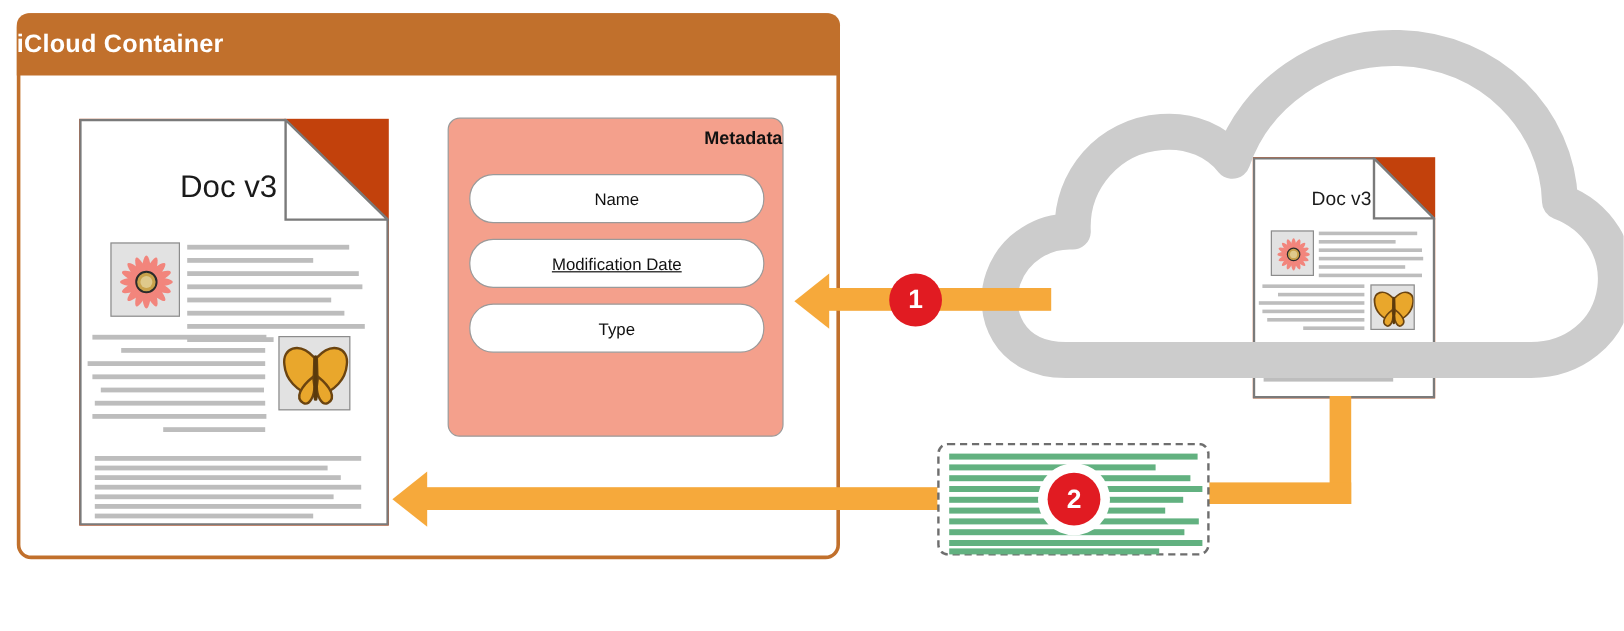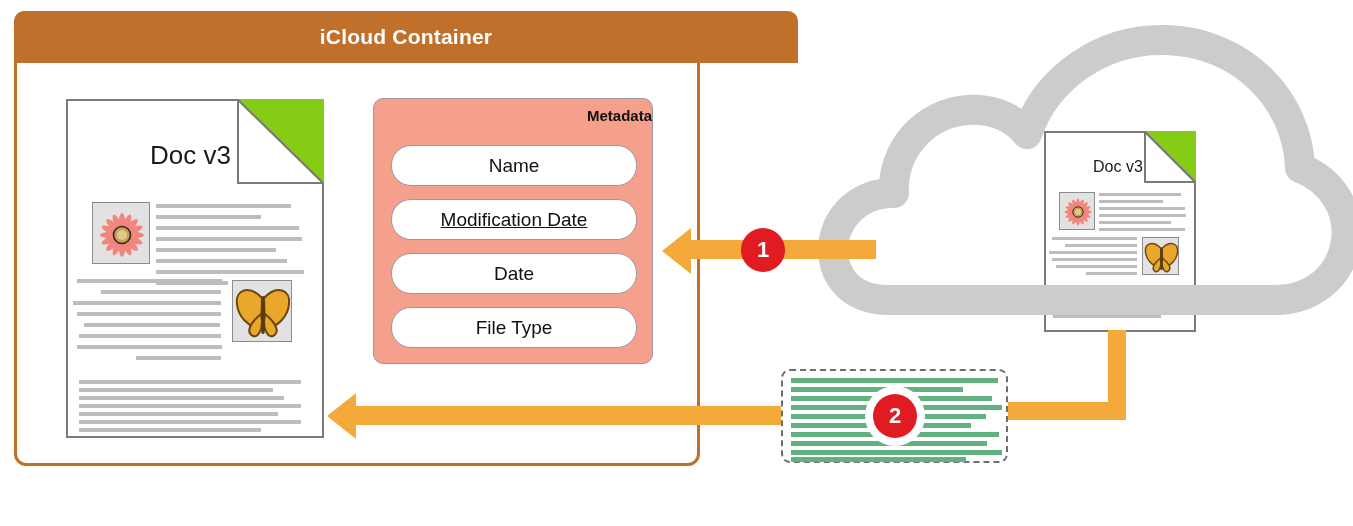--- a/index.html
+++ b/index.html
@@ -3,46 +3,46 @@
 <meta charset="utf-8">
 <style>
   html,body{margin:0;padding:0;background:#ffffff;}
   body{width:1353px;height:526px;position:relative;overflow:hidden;
        font-family:"Liberation Sans","DejaVu Sans",sans-serif;}
   .stage{position:absolute;inset:0;}
 
   
   .container-box{position:absolute;left:14px;top:11px;width:686px;height:455px;
       border:3px solid #C1702C;border-radius:12px;box-sizing:border-box;background:#fff;}
-  .container-header{position:absolute;left:14px;top:11px;width:784px;height:52px;
+  .container-header{position:absolute;left:14px;top:11px;width:686px;height:52px;
       background:#C1702C;border-radius:10px 10px 0 0;box-sizing:border-box;
-      display:flex;align-items:center;justify-content:center;}
+      display:flex;align-items:center;justify-content:flex-start;}
   .container-header span{color:#ffffff;font-size:21px;font-weight:bold;letter-spacing:.2px;}
 
   
-  .doc{position:absolute;background:#84cc16;}
+  .doc{position:absolute;background:#c2410c;}
   .doc .sheet{position:absolute;inset:0;}
   .doc .title{position:absolute;color:#1a1a1a;white-space:nowrap;}
   .doc .imgbox{position:absolute;background:#e2e2e2;border:1px solid #8c8c8c;
       box-sizing:border-box;overflow:hidden;}
   .doc .line{position:absolute;background:#bdbdbd;}
 
   
   #doc-local{left:66px;top:99px;width:258px;height:339px;}
   
   #doc-cloud{left:1044px;top:131px;width:152px;height:201px;}
 
   
   .meta-panel{position:absolute;left:373px;top:98px;width:280px;height:266px;
       background:#F4A08C;border:1px solid #9a9a9a;border-radius:10px;box-sizing:border-box;}
   .meta-title{position:absolute;left:0;right:0;top:8px;text-align:right;
       font-size:15px;font-weight:bold;color:#111;}
   .meta-field{position:absolute;left:17px;width:246px;height:41px;background:#ffffff;
       border:1px solid #9a9a9a;border-radius:20px;box-sizing:border-box;
-      display:flex;align-items:center;justify-content:center;font-size:19px;color:#111;}
+      display:flex;align-items:center;justify-content:center;font-size:14px;color:#111;}
 
   
   .data-pill{position:absolute;left:403px;top:395px;width:222px;height:42px;
       background:#d9d9d9;border:1px solid #8c8c8c;border-radius:9px;box-sizing:border-box;
       display:flex;align-items:center;justify-content:center;
       font-size:19px;font-weight:bold;color:#111;z-index:6;}
 
   
   .arrow-shaft{position:absolute;background:#F6A93B;z-index:3;}
   .arrow-head{position:absolute;width:0;height:0;z-index:3;
@@ -205,22 +205,21 @@
     <div class="line" style="left:9px;top:163px;width:115px;height:3px;"></div>
     <div class="line" style="left:9px;top:170px;width:122px;height:3px;"></div>
     <div class="line" style="left:9px;top:177px;width:131px;height:3px;"></div>
     <div class="line" style="left:9px;top:184px;width:108px;height:3px;"></div>
   </div>
 
   <div class="meta-panel">
     <div class="meta-title">Metadata</div>
     <div class="meta-field" style="top:46px;">Name</div>
     <div class="meta-field" style="top:100px;text-decoration:underline;">Modification Date</div>
-    <div class="meta-field" style="top:154px;">Date</div>
-    <div class="meta-field" style="top:208px;">File Type</div>
+    <div class="meta-field" style="top:154px;">Type</div>
   </div>
 
   <div class="arrow-head" style="left:662px;top:228px;"></div>
   <div class="arrow-shaft" style="left:690px;top:240px;width:186px;height:19px;"></div>
   <div class="badge" style="left:741px;top:228px;">1</div>
 
   <div class="arrow-head" style="left:327px;top:393px;"></div>
   <div class="arrow-shaft" style="left:355px;top:406px;width:460px;height:19px;"></div>
 
   <div class="bits-box">

